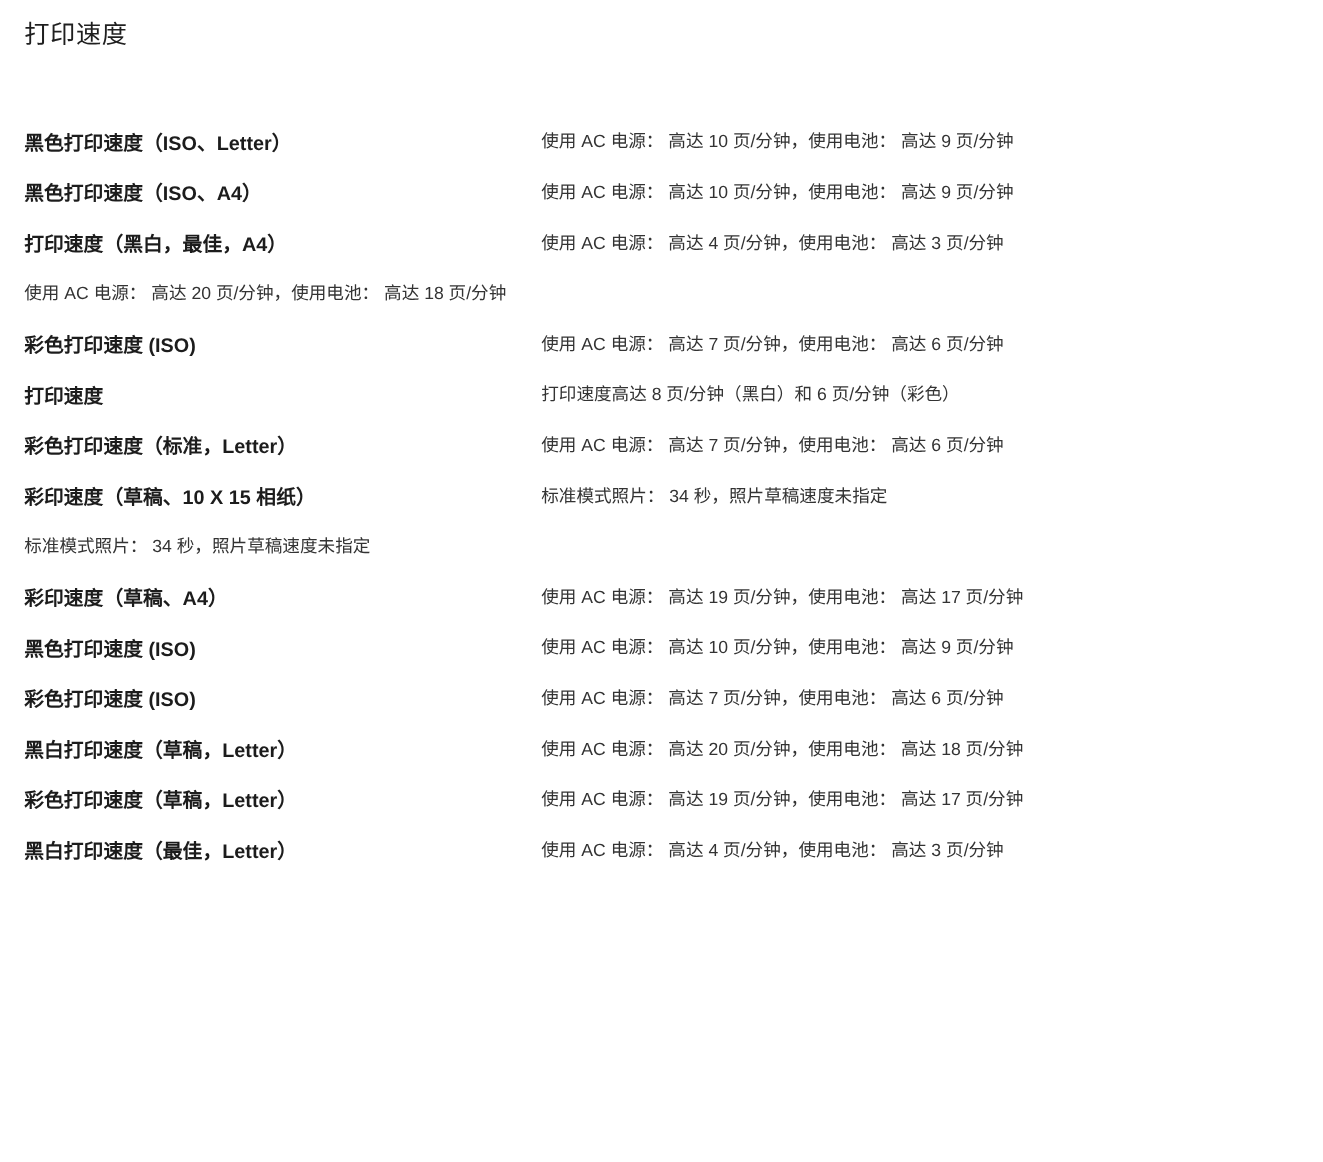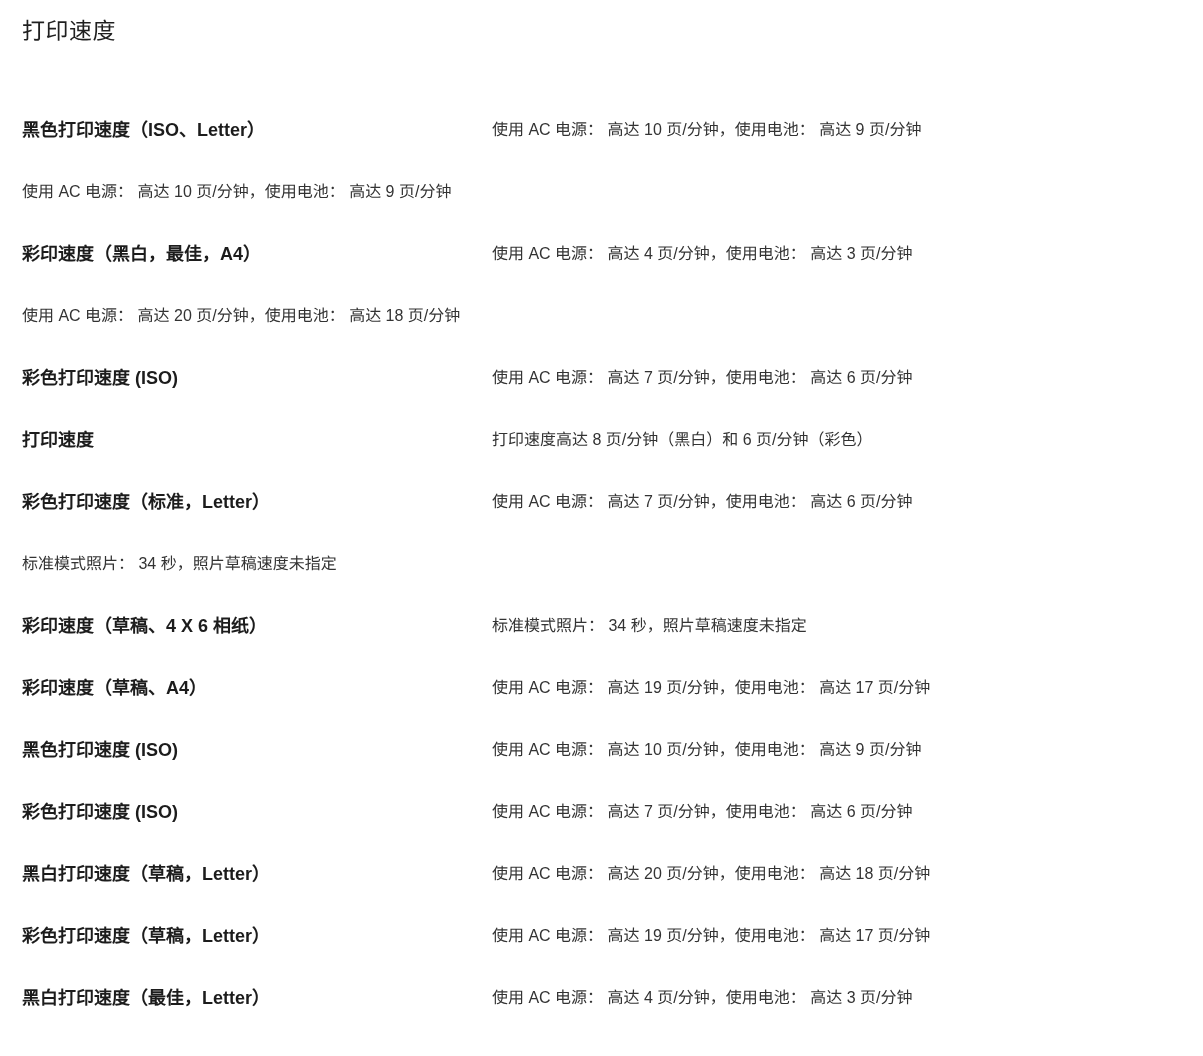--- a/index.html
+++ b/index.html
@@ -22,21 +22,21 @@
     font-size: 23px;
     line-height: 30px;
     font-weight: 400;
     color: #1f1f1f;
     letter-spacing: 0.5px;
   }
   .spec-table {
     margin-top: 73px;
     display: flex;
     flex-direction: column;
-    row-gap: 40px;
+    row-gap: 24px;
     justify-content: space-between;
   }
   .spec-row {
     display: grid;
     grid-template-columns: 470px 1fr;
     align-items: start;
   }
   .spec-label {
     font-size: 18px;
     line-height: 22px;
@@ -58,25 +58,26 @@
 <div class="page">
   <h1 class="page-title">打印速度</h1>
 
   <div class="spec-table">
   <div class="spec-row">
     <div class="spec-label">黑色打印速度（ISO、Letter）</div>
     <div class="spec-value">使用 AC 电源： 高达 10 页/分钟，使用电池： 高达 9 页/分钟</div>
   </div>
 
   <div class="spec-row">
+    <div class="spec-label">黑色打印速度（ISO、A4）</div>
     <div class="spec-value">使用 AC 电源： 高达 10 页/分钟，使用电池： 高达 9 页/分钟</div>
   </div>
 
   <div class="spec-row">
-    <div class="spec-label">彩印速度（黑白，最佳，A4）</div>
+    <div class="spec-label">打印速度（黑白，最佳，A4）</div>
     <div class="spec-value">使用 AC 电源： 高达 4 页/分钟，使用电池： 高达 3 页/分钟</div>
   </div>
 
   <div class="spec-row">
     <div class="spec-value">使用 AC 电源： 高达 20 页/分钟，使用电池： 高达 18 页/分钟</div>
   </div>
 
   <div class="spec-row">
     <div class="spec-label">彩色打印速度 (ISO)</div>
     <div class="spec-value">使用 AC 电源： 高达 7 页/分钟，使用电池： 高达 6 页/分钟</div>
@@ -86,25 +87,25 @@
     <div class="spec-label">打印速度</div>
     <div class="spec-value">打印速度高达 8 页/分钟（黑白）和 6 页/分钟（彩色）</div>
   </div>
 
   <div class="spec-row">
     <div class="spec-label">彩色打印速度（标准，Letter）</div>
     <div class="spec-value">使用 AC 电源： 高达 7 页/分钟，使用电池： 高达 6 页/分钟</div>
   </div>
 
   <div class="spec-row">
+    <div class="spec-label">彩印速度（草稿、10 X 15 相纸）</div>
     <div class="spec-value">标准模式照片： 34 秒，照片草稿速度未指定</div>
   </div>
 
   <div class="spec-row">
-    <div class="spec-label">彩印速度（草稿、4 X 6 相纸）</div>
     <div class="spec-value">标准模式照片： 34 秒，照片草稿速度未指定</div>
   </div>
 
   <div class="spec-row">
     <div class="spec-label">彩印速度（草稿、A4）</div>
     <div class="spec-value">使用 AC 电源： 高达 19 页/分钟，使用电池： 高达 17 页/分钟</div>
   </div>
 
   <div class="spec-row">
     <div class="spec-label">黑色打印速度 (ISO)</div>

